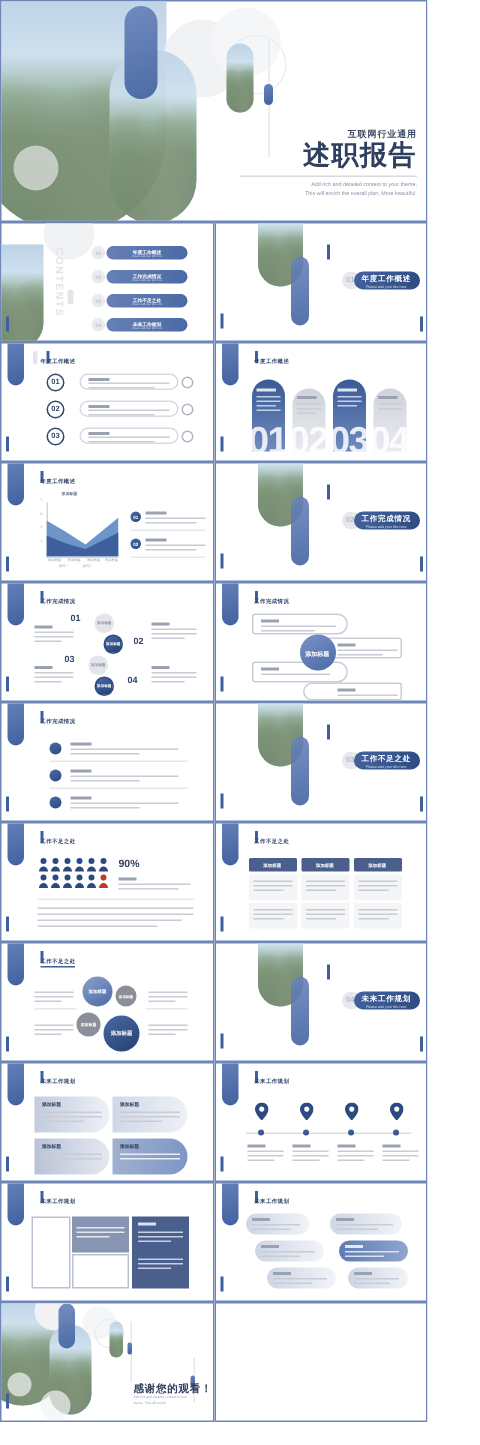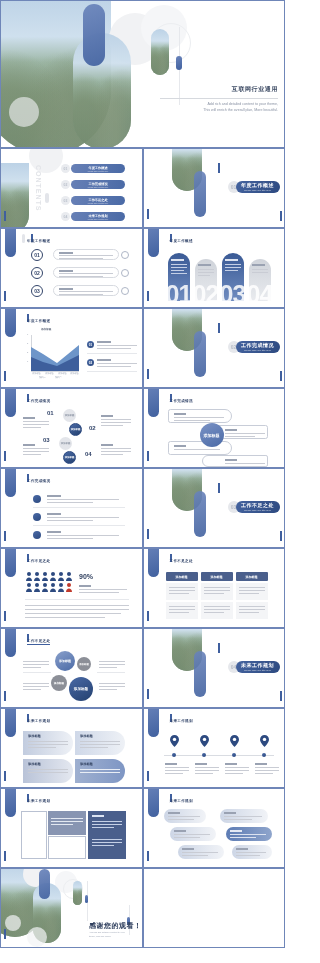--- a/index.html
+++ b/index.html
@@ -136,20 +136,21 @@
       <div class="ghostring" style="left:150px;top:22px;width:40px;height:40px;"></div>
       <div class="photo" style="left:72px;top:32px;width:58px;height:116px;border-radius:29px 29px 29px 29px;opacity:.95;"></div>
       <div class="pill blue" style="left:82px;top:3px;width:22px;height:62px;opacity:.92;"></div>
       <div class="photo" style="left:150px;top:28px;width:18px;height:46px;border-radius:9px;"></div>
       <div class="thinline" style="left:178px;top:26px;width:1px;height:78px;"></div>
       <div class="pill blue" style="left:175px;top:55px;width:6px;height:14px;"></div>
       <div class="ghost" style="left:8px;top:96px;width:30px;height:30px;background:#f3f4f6;opacity:.6;"></div>
 
       <div class="cover-title">
         <div class="cover-kicker">互联网行业通用</div>
+        <div class="cover-main">述职报告</div>
         <div class="cover-rule"></div>
         <div class="cover-sub">Add rich and detailed content to your theme,</div>
         <div class="cover-sub">This will enrich the overall plan, More beautiful.</div>
       </div>
     </div>
   </div>
 
   <div class="row">
 
     <div class="slide half">

